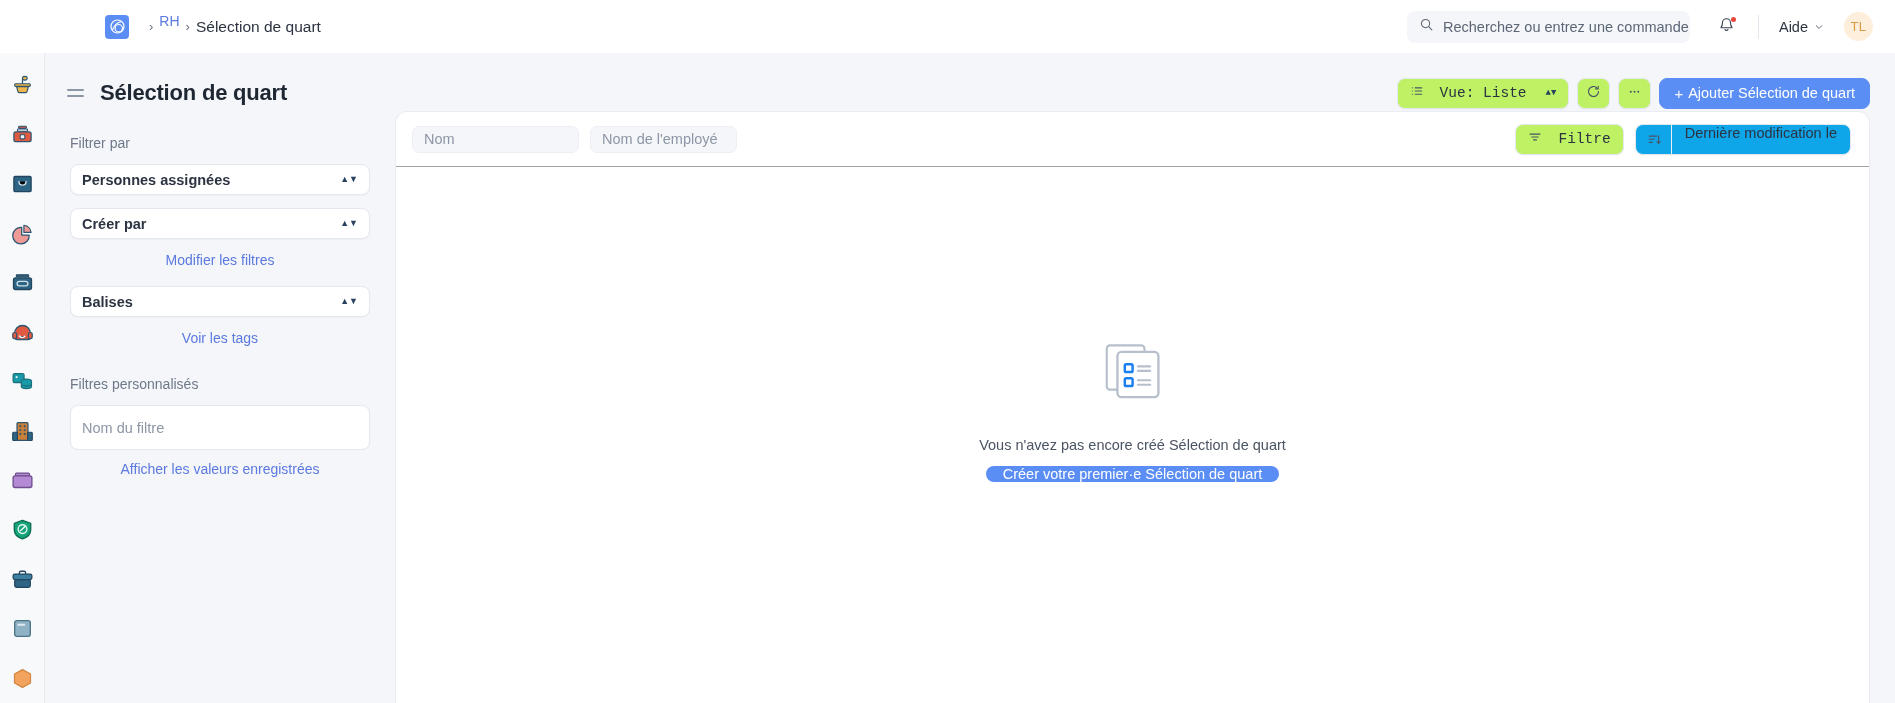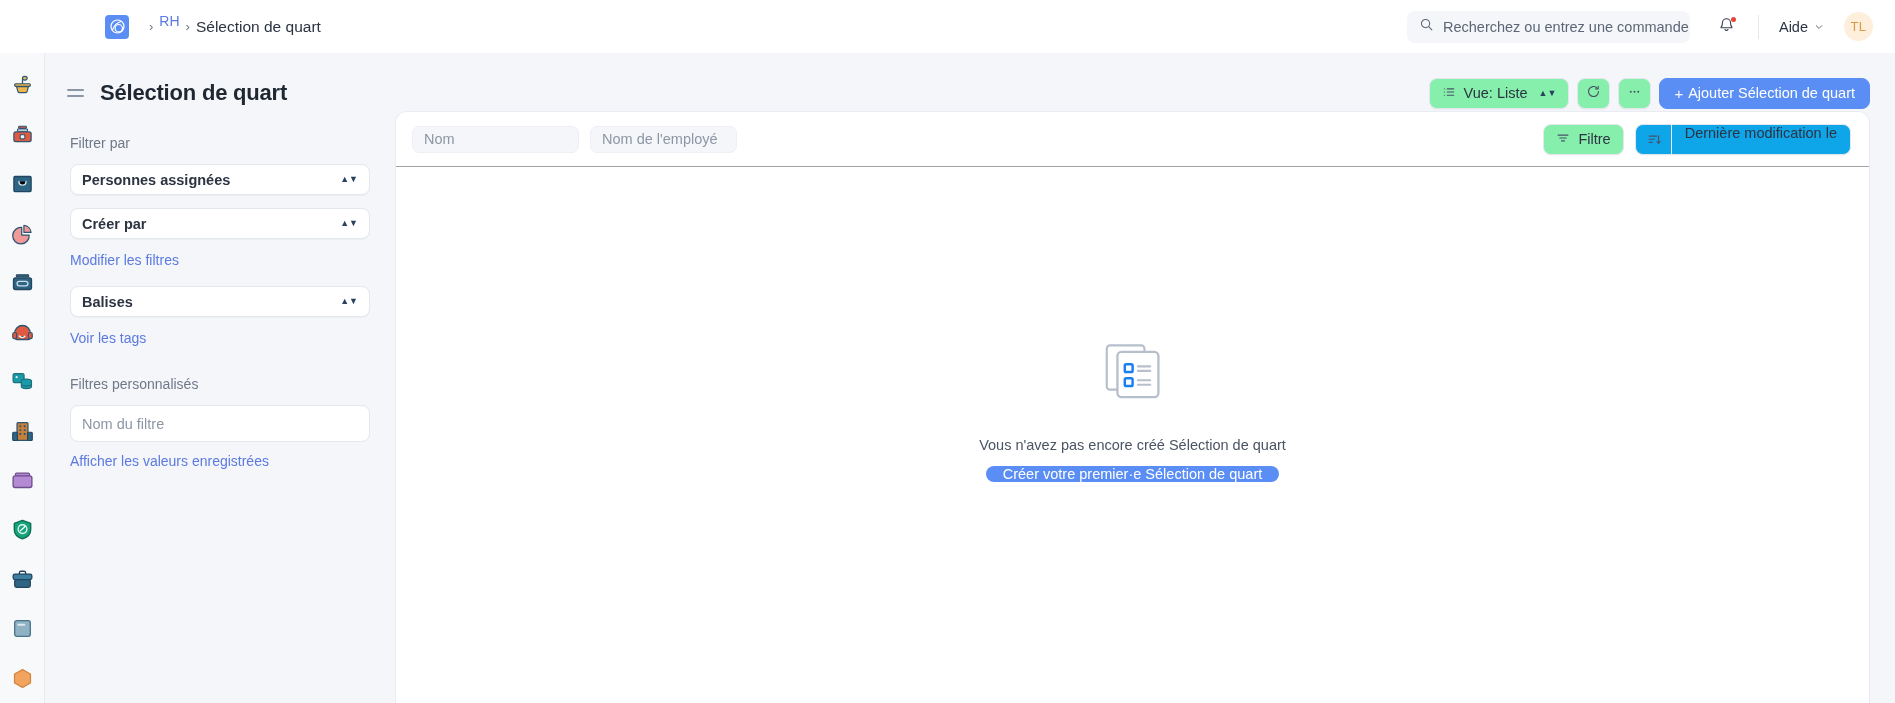--- a/index.html
+++ b/index.html
@@ -107,50 +107,51 @@
     padding: 0 11px;
     font-size: 14.5px; color: #2c3341;
     margin-bottom: 13px;
     cursor: pointer;
     box-shadow: 0 1px 1px rgba(22,34,51,.03);
     font-weight: bold;
   }
   .select .caret { color: #27415f; font-size: 9px; line-height: 7px; display:flex; flex-direction:column; }
   .link {
     color: #5b79e0; font-size: 14px; cursor: pointer;
-    display: block; margin: 6px 0 18px 0;
+    display: block; margin: 6px 0 18px 0; text-align: center;
   }
   .link.tight { margin: 5px 0 0 0; }
   .sect-gap { height: 30px; }
   .finput {
-    height: 37px; background: #fff;
+    height: 45px; background: #fff;
     border: 1px solid #e3e7ee; border-radius: 8px;
     padding: 0 11px; font-size: 14.5px; color: #8d96a6;
     display: flex; align-items: center;
     cursor: text; margin-bottom: 11px;
   }
 
   
   .main {
     flex: 1 1 auto; min-width: 0;
     padding: 0 25px 0 0;
     display: flex; flex-direction: column;
   }
   .toolbar-row {
     height: 58px; display: flex; align-items: center; justify-content: flex-end;
     padding-top: 22px; gap: 8px;
   }
   .btn {
-    height: 31px; background: #86efac;
+    height: 31px; background: #bef264;
     border: 1px solid #e3e7ee; border-radius: 8px;
-    display: flex; align-items: center; gap: 8px;
+    display: flex; align-items: center; gap: 16px;
     padding: 0 12px; font-size: 14.5px; color: #2c3341;
     cursor: pointer;
     box-shadow: 0 1px 1px rgba(22,34,51,.035);
     white-space: nowrap;
+    font-family: Liberation Mono, monospace;
   }
   .btn.icon-only { padding: 0 8px; }
   .btn .caret { color: #27415f; font-size: 9px; line-height: 7px; display:flex; flex-direction:column; margin-left: 3px; }
   .btn-primary {
     height: 31px; background: #5b8ef4; border: 1px solid #5b8ef4;
     border-radius: 8px; color: #fff; font-size: 14.5px;
     display: flex; align-items: center; gap: 5px;
     padding: 0 14px; cursor: pointer; white-space: nowrap;
   }
   .btn-primary .plus { font-size: 15px; opacity: .95; }

